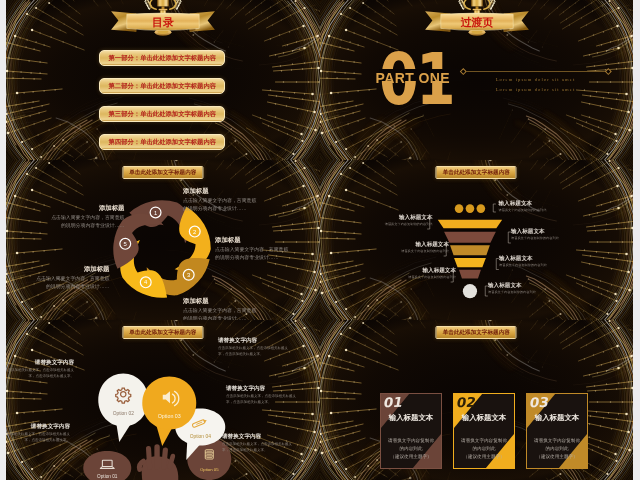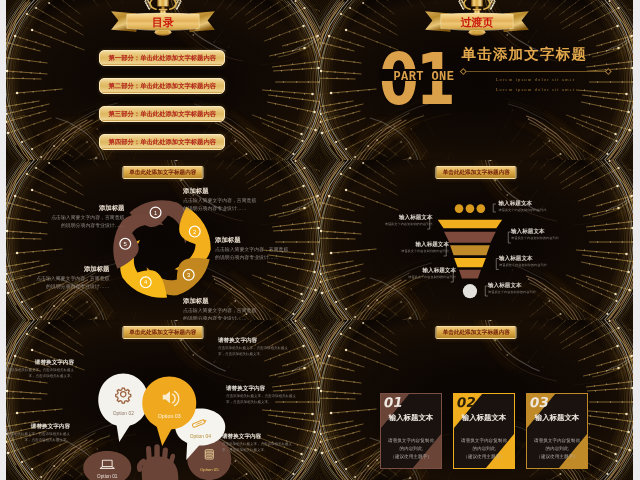--- a/index.html
+++ b/index.html
@@ -23,22 +23,22 @@
 .s1-pill{position:absolute;left:93px;width:124px;height:13.5px;border-radius:5px;
   background:linear-gradient(180deg,#f3dca2 0%,#e9c87d 22%,#ddb75f 50%,#e7c578 72%,#efd694 88%,#c49339 100%);
   border:0.5px solid #f9e9bd;display:flex;align-items:center;justify-content:center;
   box-shadow:0 0 4px rgba(230,180,80,.22);}
 .s1-pill span{font-size:6.4px;color:#b3231c;font-weight:bold;line-height:1;letter-spacing:0;
   white-space:nowrap;transform:scaleX(0.99);}
 .s2-num{position:absolute;left:59px;top:45px;font-size:62px;font-weight:bold;
   color:#dba14a;letter-spacing:-3px;line-height:1;font-family:"DejaVu Sans",sans-serif;
   transform:scale(0.92,1.14);transform-origin:left top;}
 .s2-partbar{position:absolute;left:59px;top:69px;width:84px;height:11.5px;background:#0b0604;}
-.s2-part{position:absolute;left:74px;top:70.5px;font-size:12px;letter-spacing:0.4px;
-  color:#dba14a;font-weight:bold;font-family:Liberation Mono, monospace;line-height:1;}
+.s2-part{position:absolute;left:56px;top:70.5px;font-size:14px;letter-spacing:0.4px;
+  color:#dba14a;font-weight:bold;font-family:Liberation Sans, sans-serif;line-height:1;}
 .s2-title{position:absolute;left:142px;top:47px;font-size:14.5px;font-weight:bold;color:#e2a74c;
   letter-spacing:1.2px;line-height:1;white-space:nowrap;}
 .s2-rule{position:absolute;left:144px;top:70.5px;width:144px;height:1px;background:#6f5322;}
 .s2-rule:before,.s2-rule:after{content:"";position:absolute;top:-1.6px;width:2.6px;height:2.6px;
   border:0.6px solid #a87c33;transform:rotate(45deg);background:#0a0503;}
 .s2-rule:before{left:-2.6px}.s2-rule:after{right:-2.6px}
 .s2-sub{position:absolute;left:144px;top:75px;width:144px;text-align:center;
   font-size:4.6px;color:#9a7431;line-height:2.1;letter-spacing:1.1px;
   font-family:"Liberation Serif",serif;}
 
@@ -1366,21 +1366,20 @@
 
   <ellipse cx="53" cy="31.4" rx="8.2" ry="3.4" fill="url(#gGoldDk)"></ellipse>
   <ellipse cx="53" cy="30.9" rx="5.4" ry="2.1" fill="#d6a841"></ellipse>
 
   <path d="M17.8 13.9 Q53 11.4 88.2 13.9 L88.2 27.6 Q53 31.6 17.8 27.6 Z" fill="url(#gGold)" stroke="#f8e5b2" stroke-width="0.5"></path>
   <text x="53" y="25.3" text-anchor="middle" font-size="10.6" font-weight="bold" fill="#c9150c">过渡页</text>
 </svg>
       <div class="s2-num">01</div>
       <div class="s2-partbar"></div>
       <div class="s2-part">PART ONE</div>
-      <div class="s2-title">单击添加文字标题</div>
       <div class="s2-rule"></div>
       <div class="s2-sub">
         <div>Lorem ipsum dolor sit amet</div>
         <div>Lorem ipsum dolor sit amet</div>
       </div>
     </div>
 <div class="slide">
       <svg class="bg" viewBox="0 0 313 160" preserveAspectRatio="none">
         <rect width="313" height="160" fill="#0a0503"></rect>
         <rect width="313" height="160" fill="url(#glow)"></rect>

